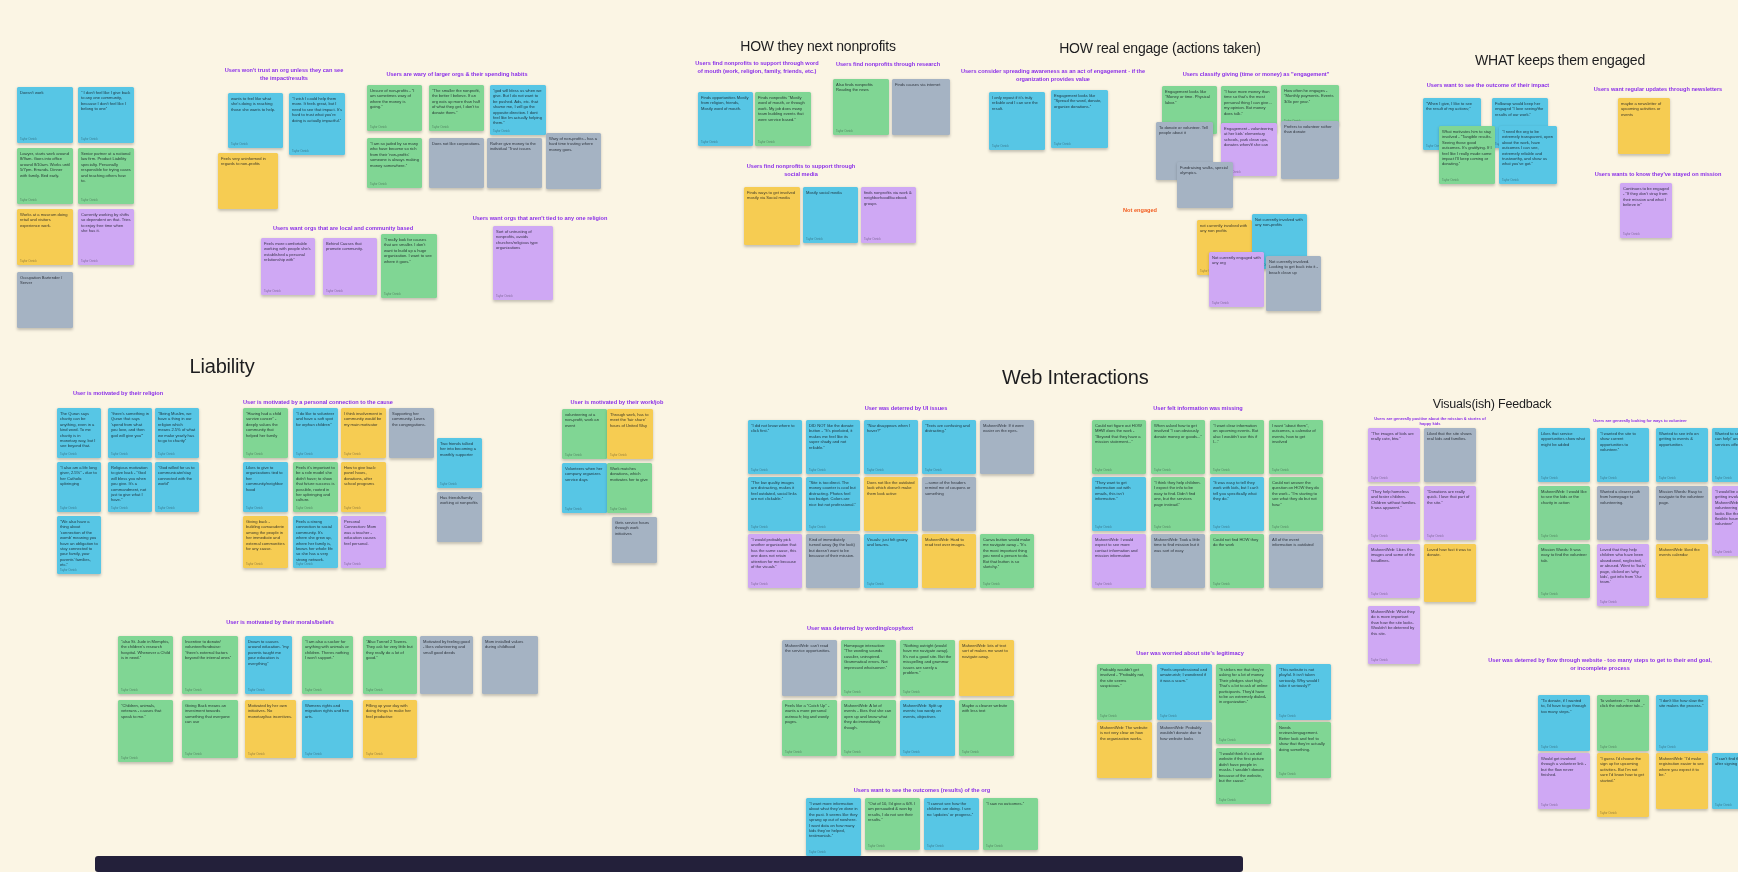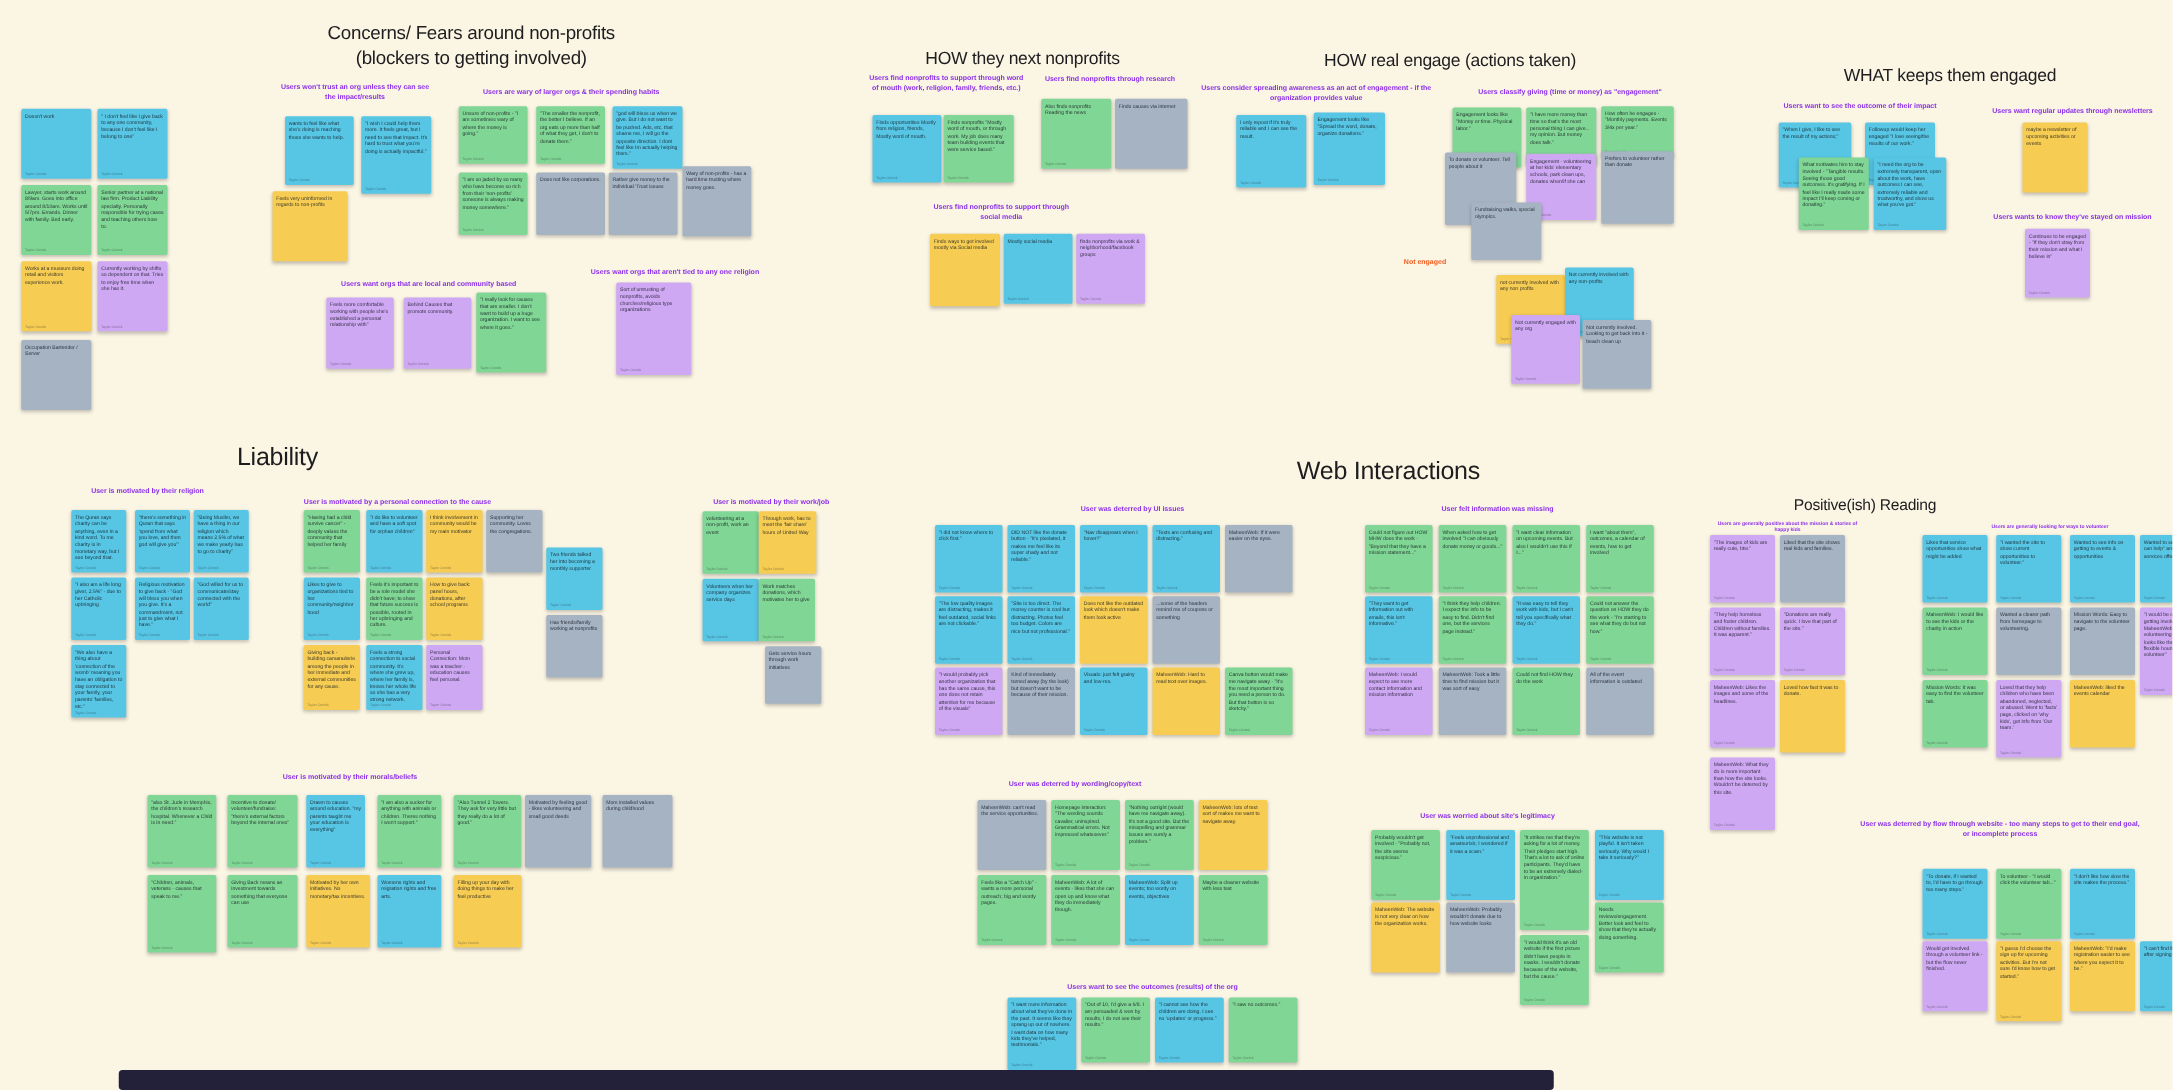--- a/index.html
+++ b/index.html
@@ -44,28 +44,26 @@
     left:3px;bottom:2.5px;
     font-size:2.8px;
     color:rgba(18,22,30,0.42);
   }
   .board-shape{position:absolute;}
 </style>
 </head>
 <body>
 
 <div id="board" style="background: rgb(251, 245, 228);">
-    <div class="sec-title" style="left: 237px; top: 17px; width: 280px; font-size: 15px; text-align: center; color: rgb(29, 29, 31);">Concerns/ Fears around non-profits
-(blockers to getting involved)</div>
     <div class="sec-title" style="left: 708px; top: 37px; width: 220px; font-size: 14px; text-align: center; color: rgb(29, 29, 31);">HOW they next nonprofits</div>
     <div class="sec-title" style="left: 1030px; top: 39px; width: 260px; font-size: 14px; text-align: center; color: rgb(29, 29, 31);">HOW real engage (actions taken)</div>
     <div class="sec-title" style="left: 1450px; top: 51px; width: 220px; font-size: 14px; text-align: center; color: rgb(29, 29, 31);">WHAT keeps them engaged</div>
     <div class="sec-title" style="left: 162px; top: 353px; width: 120px; font-size: 20px; text-align: center; color: rgb(29, 29, 31);">Liability</div>
-    <div class="sec-title" style="left: 1002px; top: 364px; width: 182px; font-size: 20px; text-align: right; color: rgb(29, 29, 31);">Web Interactions</div>
-    <div class="sec-title" style="left: 1422px; top: 396px; width: 140px; font-size: 12.5px; text-align: center; color: rgb(29, 29, 31);">Positive(ish) Reading</div>
+    <div class="sec-title" style="left: 1002px; top: 364px; width: 182px; font-size: 20px; text-align: left; color: rgb(29, 29, 31);">Web Interactions</div>
+    <div class="sec-title" style="left: 1422px; top: 396px; width: 140px; font-size: 12.5px; text-align: center; color: rgb(29, 29, 31);">Visuals(ish) Feedback</div>
     <div class="group-label" style="left: 222px; top: 67px; width: 124px; font-size: 5.6px; color: rgb(139, 47, 232);">Users won't trust an org unless they can see the impact/results</div>
     <div class="group-label" style="left: 367px; top: 71px; width: 180px; font-size: 5.6px; color: rgb(139, 47, 232);">Users are wary of larger orgs &amp; their spending habits</div>
     <div class="group-label" style="left: 250px; top: 225px; width: 186px; font-size: 5.6px; color: rgb(139, 47, 232);">Users  want orgs that are local and community based</div>
     <div class="group-label" style="left: 465px; top: 215px; width: 150px; font-size: 5.6px; color: rgb(139, 47, 232);">Users  want orgs that aren't tied to any one religion</div>
     <div class="group-label" style="left: 694px; top: 60px; width: 126px; font-size: 5.6px; color: rgb(139, 47, 232);">Users find nonprofits to support through word of mouth (work, religion, family, friends, etc.)</div>
     <div class="group-label" style="left: 830px; top: 61px; width: 116px; font-size: 5.6px; color: rgb(139, 47, 232);">Users find nonprofits through research</div>
     <div class="group-label" style="left: 741px; top: 163px; width: 120px; font-size: 5.6px; color: rgb(139, 47, 232);">Users find nonprofits to support through social media</div>
     <div class="group-label" style="left: 958px; top: 68px; width: 190px; font-size: 5.6px; color: rgb(139, 47, 232);">Users consider spreading awareness as an act of engagement - if the organization provides value</div>
     <div class="group-label" style="left: 1173px; top: 71px; width: 166px; font-size: 5.6px; color: rgb(139, 47, 232);">Users classify giving (time or money) as "engagement"</div>
     <div class="group-label" style="left: 1105px; top: 207px; width: 70px; font-size: 5.6px; color: rgb(242, 92, 31);">Not engaged</div>

